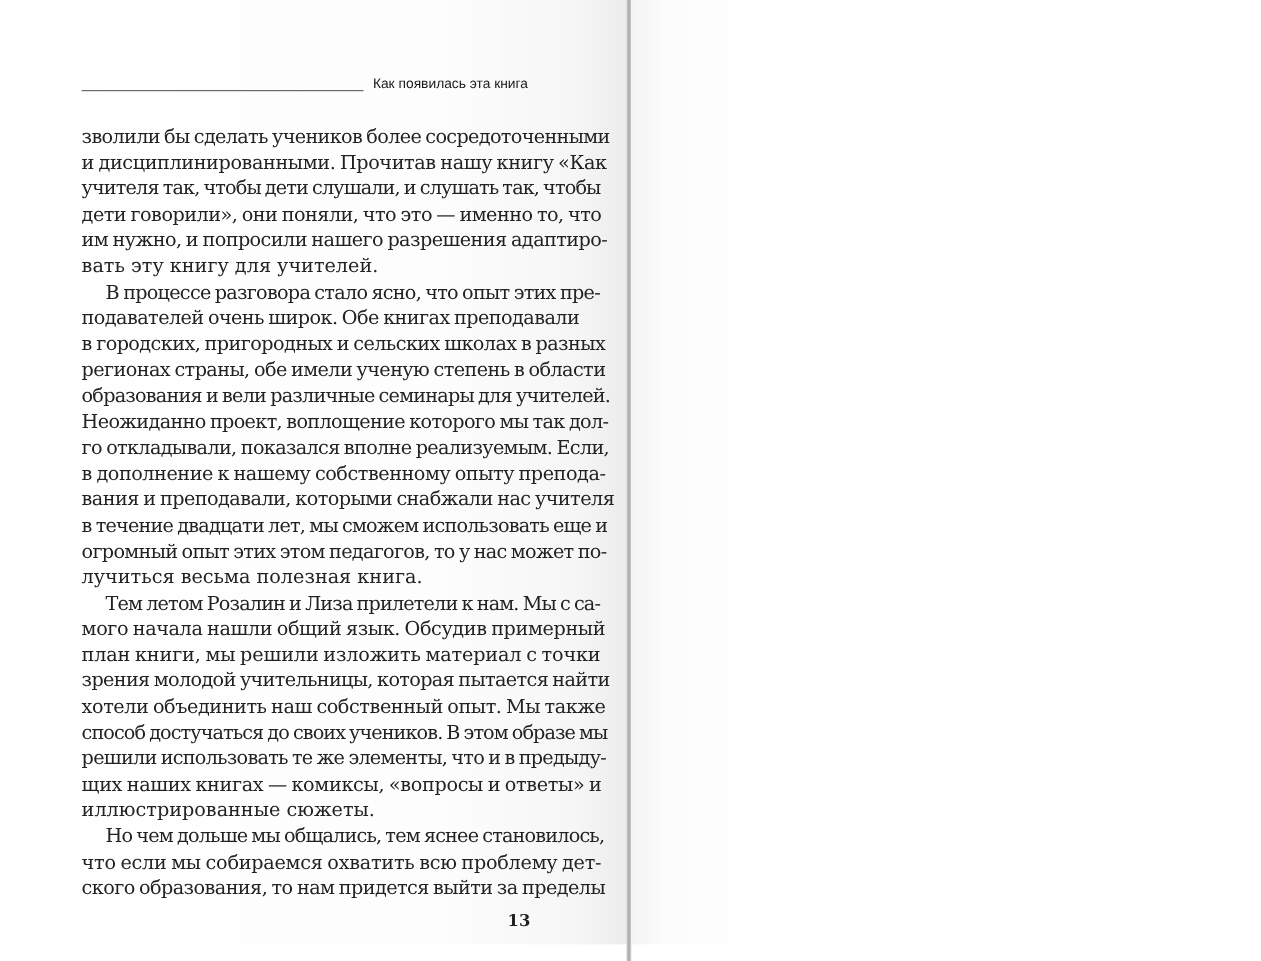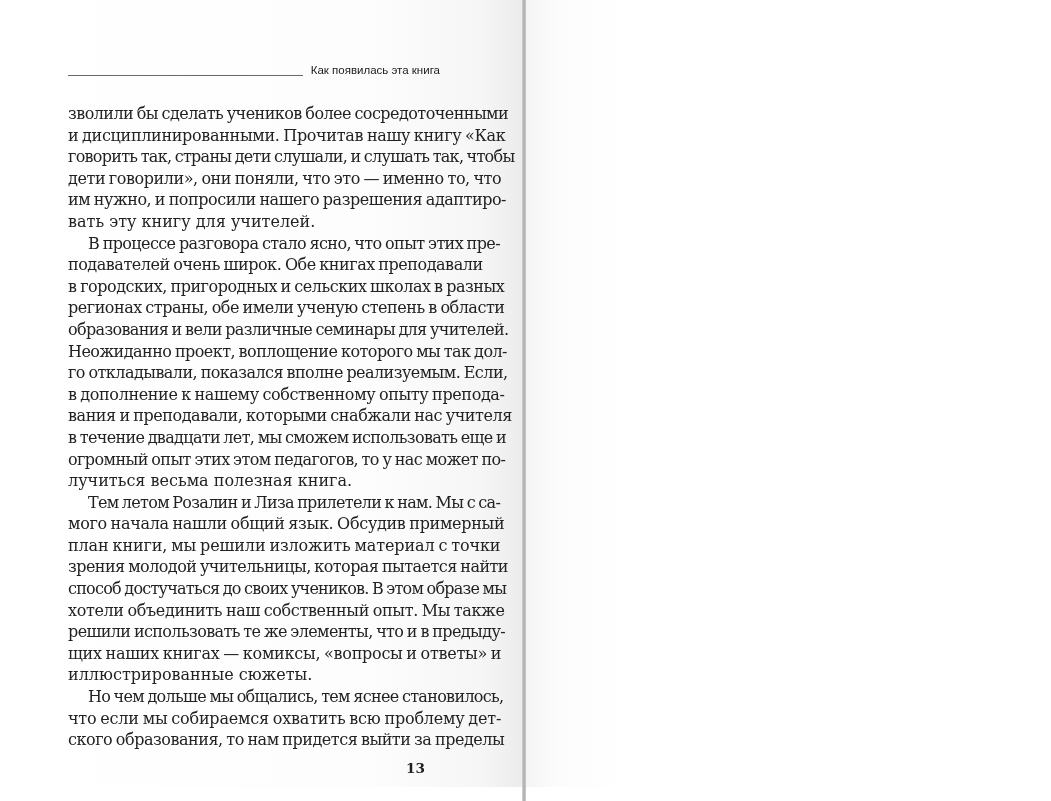--- a/index.html
+++ b/index.html
@@ -43,56 +43,56 @@
   }
   .body-left { left: 68px; width: 372px; }
   .line { display: block; text-align: justify; text-align-last: justify; white-space: nowrap; overflow: visible; height: 21.6px; }
   .line.last { text-align-last: left; }
   .line.indent { padding-left: 20px; }
   .page-number {
     position: absolute; top: 760px;
     font-size: 13.6px; color: #222; font-weight: bold;
     font-family: "DejaVu Serif", serif;
   }
-  .pn-left { left: 406px; }
+  .pn-left { left: 423px; }
 </style>
 </head>
 <body>
 
 <div class="spread">
   <div class="page page-left">
     <div class="running-head rh-left">
       <span class="rh-rule"></span>
       <span class="rh-text">Как появилась эта книга</span>
     </div>
     <div class="body-text body-left">
         <span class="line" style="white-space: nowrap; letter-spacing: -0.550398px; word-spacing: -1px;">зволили бы сделать учеников более сосредоточенными</span>
         <span class="line" style="white-space: nowrap; letter-spacing: -0.326315px; word-spacing: -1px;">и дисциплинированными. Прочитав нашу книгу «Как</span>
-        <span class="line" style="white-space: nowrap; letter-spacing: -0.720574px; word-spacing: -1px;">говорить так, страны дети слушали, и слушать так, чтобы</span>
+        <span class="line" style="white-space: nowrap; letter-spacing: -0.720574px; word-spacing: -1px;">учителя так, чтобы дети слушали, и слушать так, чтобы</span>
         <span class="line" style="white-space: nowrap; letter-spacing: -0.429129px; word-spacing: -1px;">дети говорили», они поняли, что это — именно то, что</span>
         <span class="line" style="white-space: nowrap; letter-spacing: -0.462471px; word-spacing: -1px;">им нужно, и попросили нашего разрешения адаптиро-</span>
         <span class="line last" style="white-space: nowrap;">вать эту книгу для учителей.</span>
         <span class="line indent" style="white-space: nowrap; letter-spacing: -0.607113px; word-spacing: -1px;">В процессе разговора стало ясно, что опыт этих пре-</span>
         <span class="line" style="white-space: nowrap; letter-spacing: -0.471309px; word-spacing: -1px;">подавателей очень широк. Обе книгах преподавали</span>
         <span class="line" style="white-space: nowrap; letter-spacing: -0.47627px; word-spacing: -1px;">в городских, пригородных и сельских школах в разных</span>
         <span class="line" style="white-space: nowrap; letter-spacing: -0.484249px; word-spacing: -1px;">регионах страны, обе имели ученую степень в области</span>
         <span class="line" style="white-space: nowrap; letter-spacing: -0.654511px; word-spacing: -1px;">образования и вели различные семинары для учителей.</span>
         <span class="line" style="white-space: nowrap; letter-spacing: -0.54311px; word-spacing: -1px;">Неожиданно проект, воплощение которого мы так дол-</span>
         <span class="line" style="white-space: nowrap; letter-spacing: -0.549589px; word-spacing: -1px;">го откладывали, показался вполне реализуемым. Если,</span>
         <span class="line" style="white-space: nowrap; letter-spacing: -0.374269px; word-spacing: -1px;">в дополнение к нашему собственному опыту препода-</span>
         <span class="line" style="white-space: nowrap; letter-spacing: -0.446117px; word-spacing: -1px;">вания и преподавали, которыми снабжали нас учителя</span>
         <span class="line" style="white-space: nowrap; letter-spacing: -0.665741px; word-spacing: -1px;">в течение двадцати лет, мы сможем использовать еще и</span>
         <span class="line" style="white-space: nowrap; letter-spacing: -0.576188px; word-spacing: -1px;">огромный опыт этих этом педагогов, то у нас может по-</span>
         <span class="line last" style="white-space: nowrap;">лучиться весьма полезная книга.</span>
         <span class="line indent" style="white-space: nowrap; letter-spacing: -0.701664px; word-spacing: -1px;">Тем летом Розалин и Лиза прилетели к нам. Мы с са-</span>
         <span class="line" style="white-space: nowrap; letter-spacing: -0.31509px; word-spacing: -1px;">мого начала нашли общий язык. Обсудив примерный</span>
         <span class="line" style="white-space: nowrap; letter-spacing: -0.121772px; word-spacing: -1px;">план книги, мы решили изложить материал с точки</span>
         <span class="line" style="white-space: nowrap; letter-spacing: -0.54338px; word-spacing: -1px;">зрения молодой учительницы, которая пытается найти</span>
+        <span class="line" style="white-space: nowrap; letter-spacing: -0.354651px; word-spacing: -1px;">хотели объединить наш собственный опыт. Мы также</span>
         <span class="line" style="white-space: nowrap; letter-spacing: -0.754779px; word-spacing: -1px;">способ достучаться до своих учеников. В этом образе мы</span>
-        <span class="line" style="white-space: nowrap; letter-spacing: -0.354651px; word-spacing: -1px;">хотели объединить наш собственный опыт. Мы также</span>
         <span class="line" style="white-space: nowrap; letter-spacing: -0.610542px; word-spacing: -1px;">решили использовать те же элементы, что и в предыду-</span>
         <span class="line" style="white-space: nowrap; letter-spacing: -0.268376px; word-spacing: -1px;">щих наших книгах — комиксы, «вопросы и ответы» и</span>
         <span class="line last" style="white-space: nowrap;">иллюстрированные сюжеты.</span>
         <span class="line indent" style="white-space: nowrap; letter-spacing: -0.685812px; word-spacing: -1px;">Но чем дольше мы общались, тем яснее становилось,</span>
         <span class="line" style="white-space: nowrap; letter-spacing: -0.204739px; word-spacing: -1px;">что если мы собираемся охватить всю проблему дет-</span>
         <span class="line" style="white-space: nowrap; letter-spacing: -0.472687px; word-spacing: -1px;">ского образования, то нам придется выйти за пределы</span>
       </div>
     <div class="page-number pn-left">13</div>
   </div>
 

